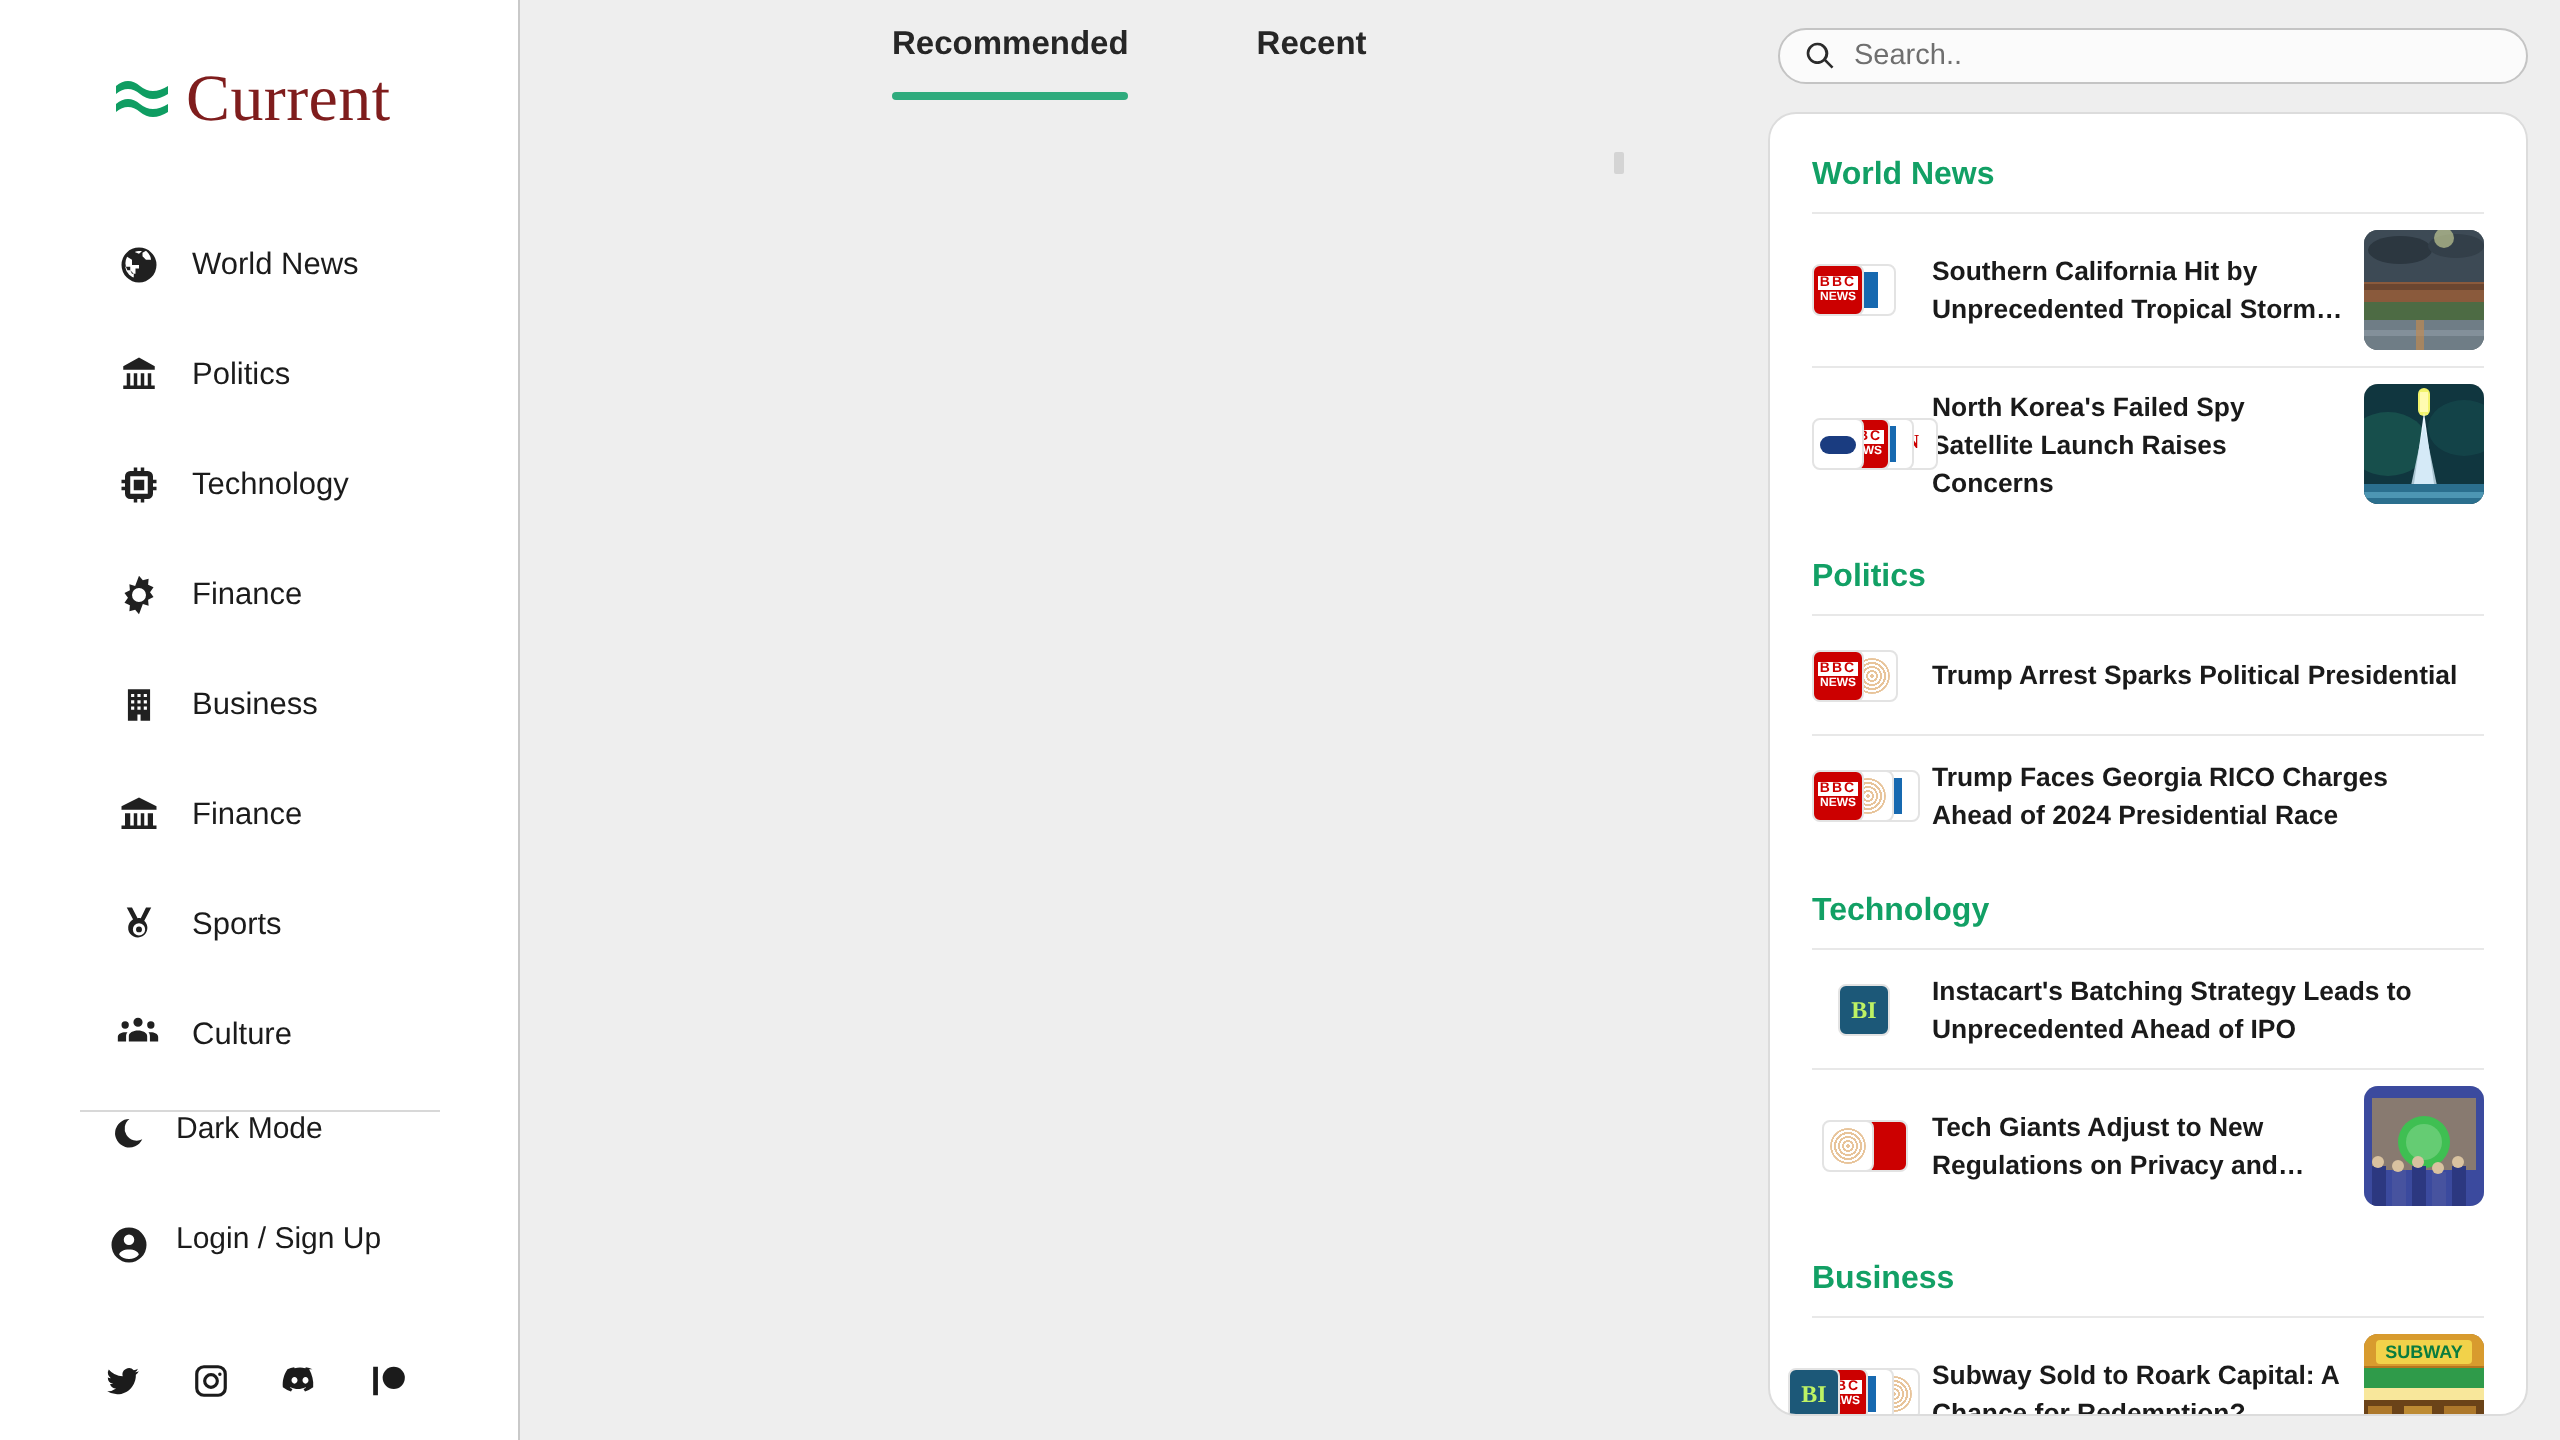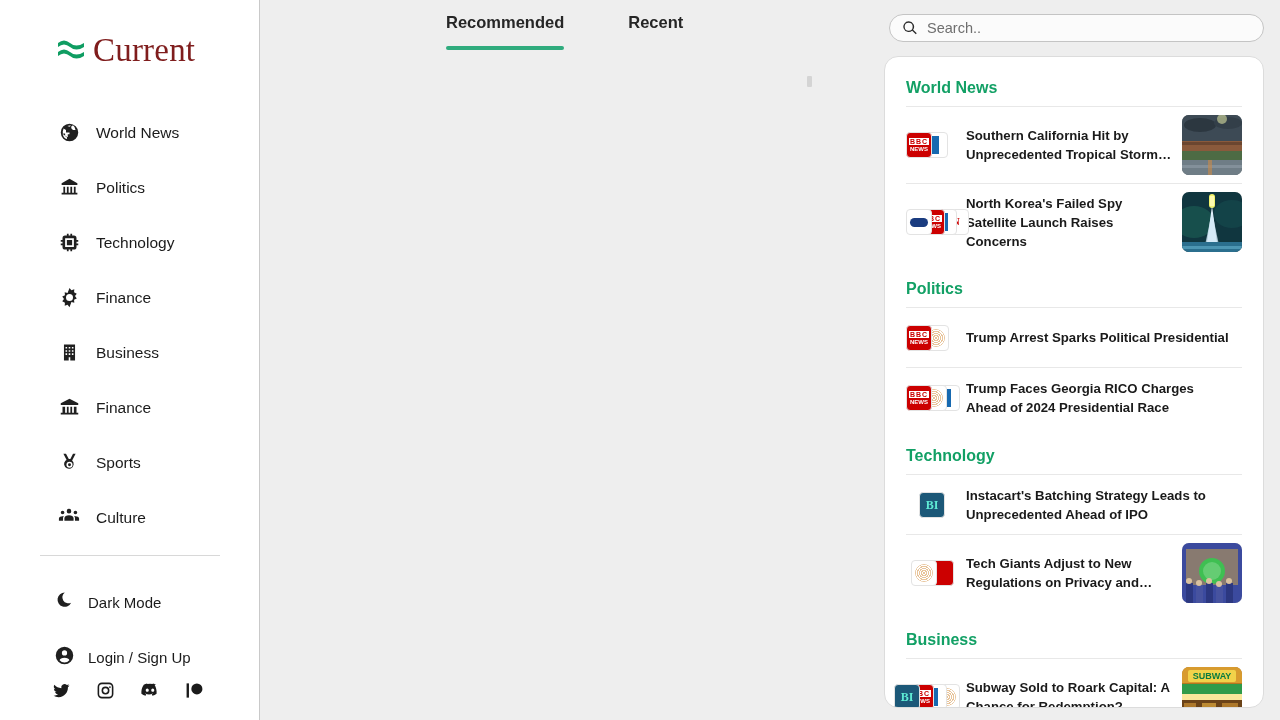--- a/index.html
+++ b/index.html
@@ -40,21 +40,21 @@
     display: flex; align-items: center; justify-content: center;
     color: #202020; margin-right: 16px;
   }
   .nav-ico svg { display: block; fill: #202020; }
   .nav-label { font-size: 15.5px; color: #1b1b1b; }
   .divider {
     width: 180px; height: 1px; background: #d8d8d8;
     margin: 10px 0 0 40px;
   }
   .util-item {
-    display: flex; align-items: flex-end;
+    display: flex; align-items: flex-start;
     height: 55px; padding-left: 53px; cursor: pointer;
   }
   .util-ico {
     width: 22px; height: 22px; flex: 0 0 22px;
     display: flex; align-items: center; justify-content: center;
     margin-right: 13px;
   }
   .util-ico svg { display: block; fill: #202020; }
   .util-label { font-size: 15px; color: #1b1b1b; }
   .socials {
@@ -140,21 +140,21 @@
     position: absolute; top: 0;
     width: 26px; height: 26px;
     border: 1px solid #e3e3e3; border-radius: 4px;
     background: #fff; overflow: hidden;
     display: flex; align-items: center; justify-content: center;
     font-size: 7px; font-weight: bold; line-height: 1;
   }
   .fav.bbc { background: #cc0000; color: #fff; flex-direction: column; }
   .fav.bbc .b1 { background:#fff; color:#cc0000; font-size:7px; padding:0 1px; letter-spacing:1px;}
   .fav.bbc .b2 { font-size:6px; margin-top:1px; }
-  .fav.bi { background: #1c5878; color: #5eead4;
+  .fav.bi { background: #1c5878; color: #bef264;
             font-family: "Liberation Serif", serif; font-size: 12px; }
   .fav.reuters { background:#fff; }
   .fav.reuters .dot { width:18px; height:9px; border-radius:9px; background:#1a3c80; }
   .fav.cnn { background:#fff; color:#cc0000;
              font-family:"Liberation Serif", serif; font-size:10px; font-weight:bold;}
   .fav.nyt { background:#fff; }
   .fav.nyt .rings {
     width:18px;height:18px;border-radius:50%;
     background: repeating-radial-gradient(circle at 50% 50%, #e8c49a 0 1px, #fff 1px 2px);
   }

